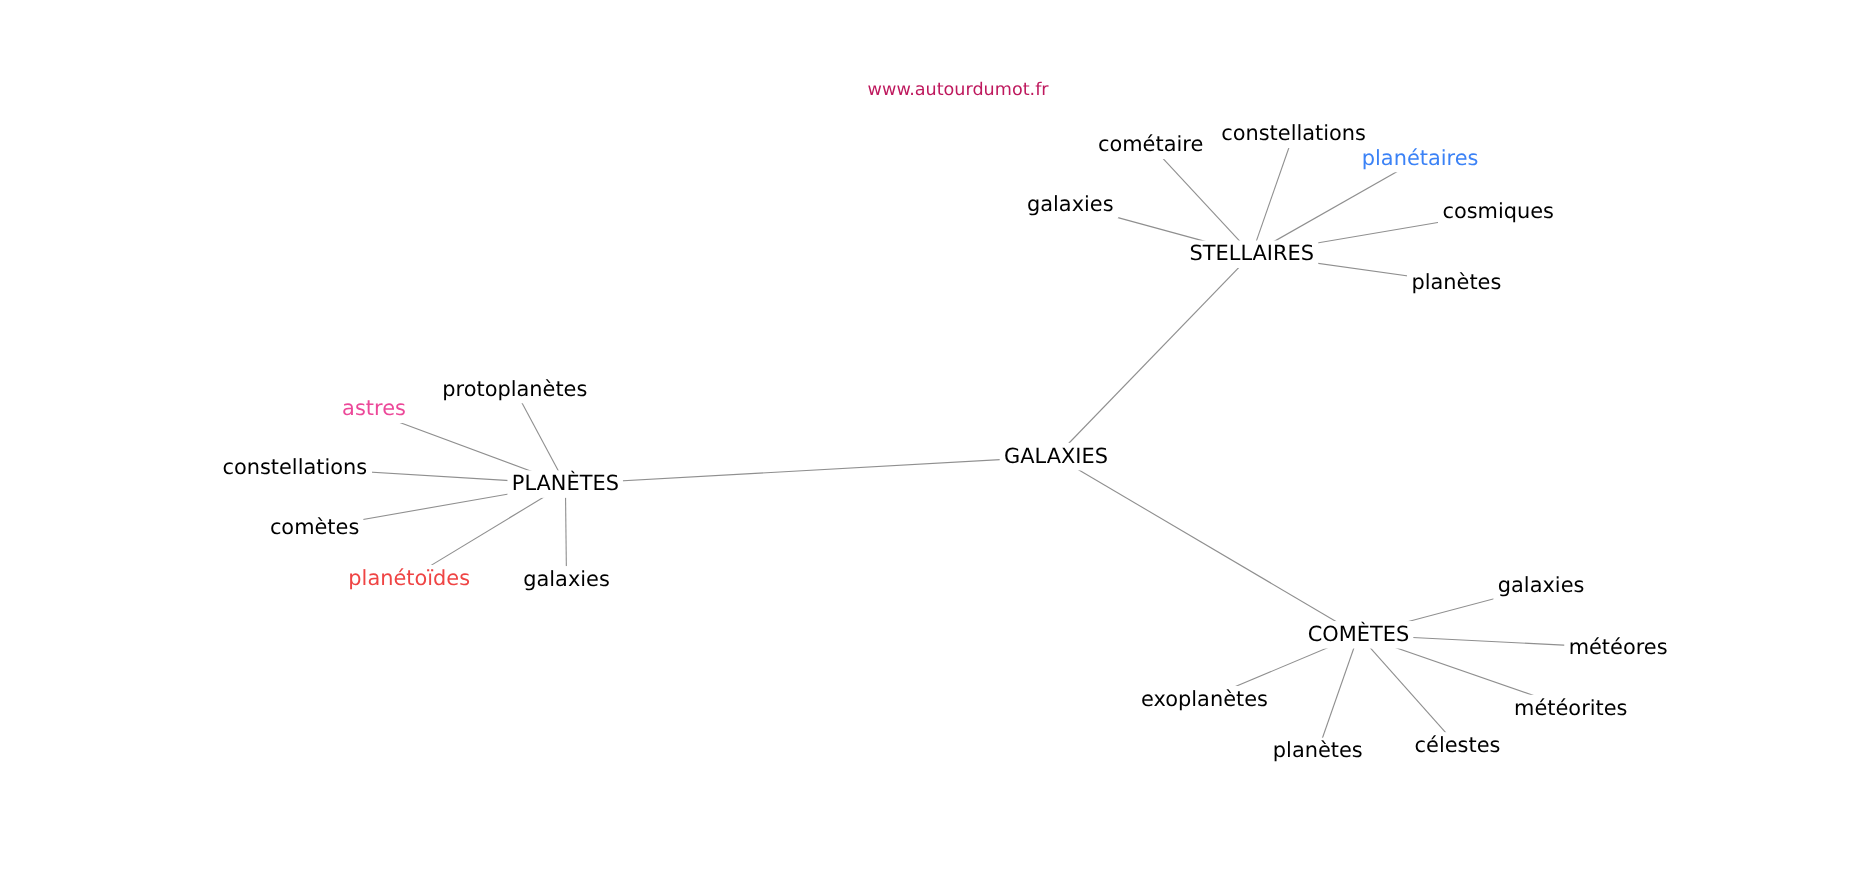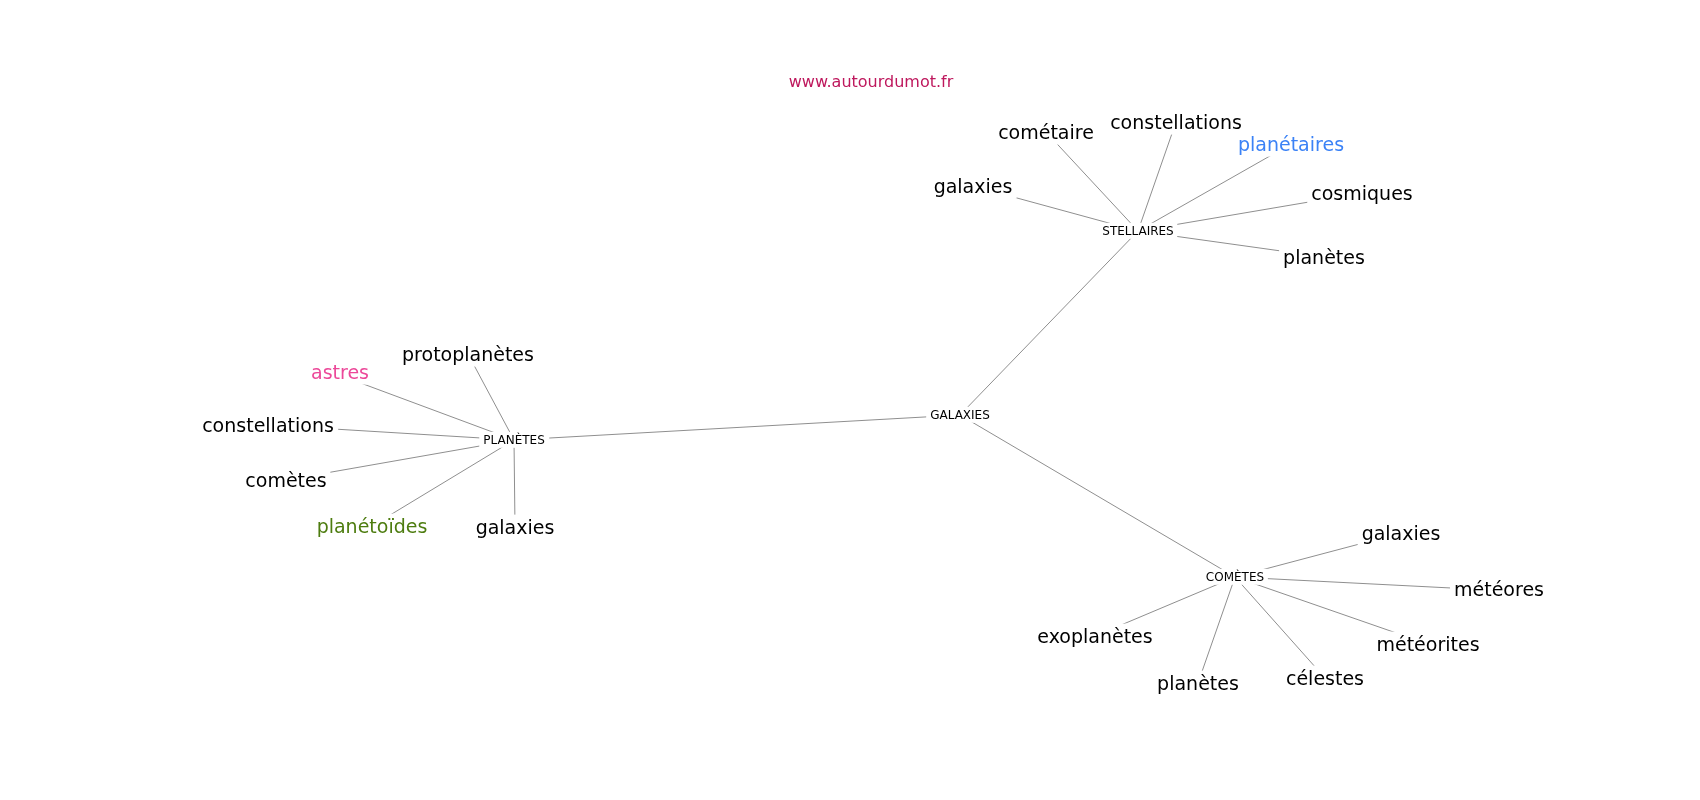--- a/index.html
+++ b/index.html
@@ -39,21 +39,21 @@
     transform: translate(-50%, -50%);
     background: #ffffff;
     padding: 1px 4px;
     font-size: 19px;
     color: #000000;
     white-space: nowrap;
     cursor: pointer;
     line-height: 1.2;
   }
   .node.hub, .node.root {
-    font-size: 12px;
+    font-size: 19px;
   }
 </style>
 </head>
 <body>
 
 <div id="stage">
   <svg id="edge-layer" width="1700" height="800" viewBox="0 0 1700 800">
       <line x1="960" y1="415" x2="1138" y2="231" stroke="#8f8f8f" stroke-width="1"></line>
       <line x1="960" y1="415" x2="514" y2="440" stroke="#8f8f8f" stroke-width="1"></line>
       <line x1="960" y1="415" x2="1235" y2="577" stroke="#8f8f8f" stroke-width="1"></line>
@@ -84,23 +84,23 @@
       <div class="node leaf" style="left: 1046px; top: 132px; color: rgb(0, 0, 0);">cométaire</div>
       <div class="node leaf" style="left: 1176px; top: 122px; color: rgb(0, 0, 0);">constellations</div>
       <div class="node leaf" style="left: 1291px; top: 144px; color: #3b82f6;">planétaires</div>
       <div class="node leaf" style="left: 1362px; top: 193px; color: rgb(0, 0, 0);">cosmiques</div>
       <div class="node leaf" style="left: 973px; top: 186px; color: rgb(0, 0, 0);">galaxies</div>
       <div class="node leaf" style="left: 1324px; top: 257px; color: rgb(0, 0, 0);">planètes</div>
       <div class="node leaf" style="left: 468px; top: 354px; color: rgb(0, 0, 0);">protoplanètes</div>
       <div class="node leaf" style="left: 340px; top: 372px; color: #ec4899;">astres</div>
       <div class="node leaf" style="left: 268px; top: 425px; color: rgb(0, 0, 0); text-align: center;">constellations</div>
       <div class="node leaf" style="left: 286px; top: 480px; color: rgb(0, 0, 0);">comètes</div>
-      <div class="node leaf" style="left: 372px; top: 526px; color: #4d7c0f;">planétoïdes</div>
+      <div class="node leaf" style="left: 372px; top: 526px; color: #ef4444;">planétoïdes</div>
       <div class="node leaf" style="left: 515px; top: 527px; color: rgb(0, 0, 0);">galaxies</div>
       <div class="node leaf" style="left: 1401px; top: 533px; color: rgb(0, 0, 0);">galaxies</div>
-      <div class="node leaf" style="left: 1471px; top: 589px; color: rgb(0, 0, 0); margin-left: 28px;">météores</div>
+      <div class="node leaf" style="left: 1471px; top: 589px; color: rgb(0, 0, 0);">météores</div>
       <div class="node leaf" style="left: 1428px; top: 644px; color: rgb(0, 0, 0);">météorites</div>
       <div class="node leaf" style="left: 1325px; top: 678px; color: rgb(0, 0, 0);">célestes</div>
       <div class="node leaf" style="left: 1198px; top: 683px; color: rgb(0, 0, 0);">planètes</div>
       <div class="node leaf" style="left: 1095px; top: 636px; color: rgb(0, 0, 0);">exoplanètes</div>
     </div>
   <div class="site-title" style="left:871px; top:81px;">www.autourdumot.fr</div>
 </div>
 
 </body></html>

